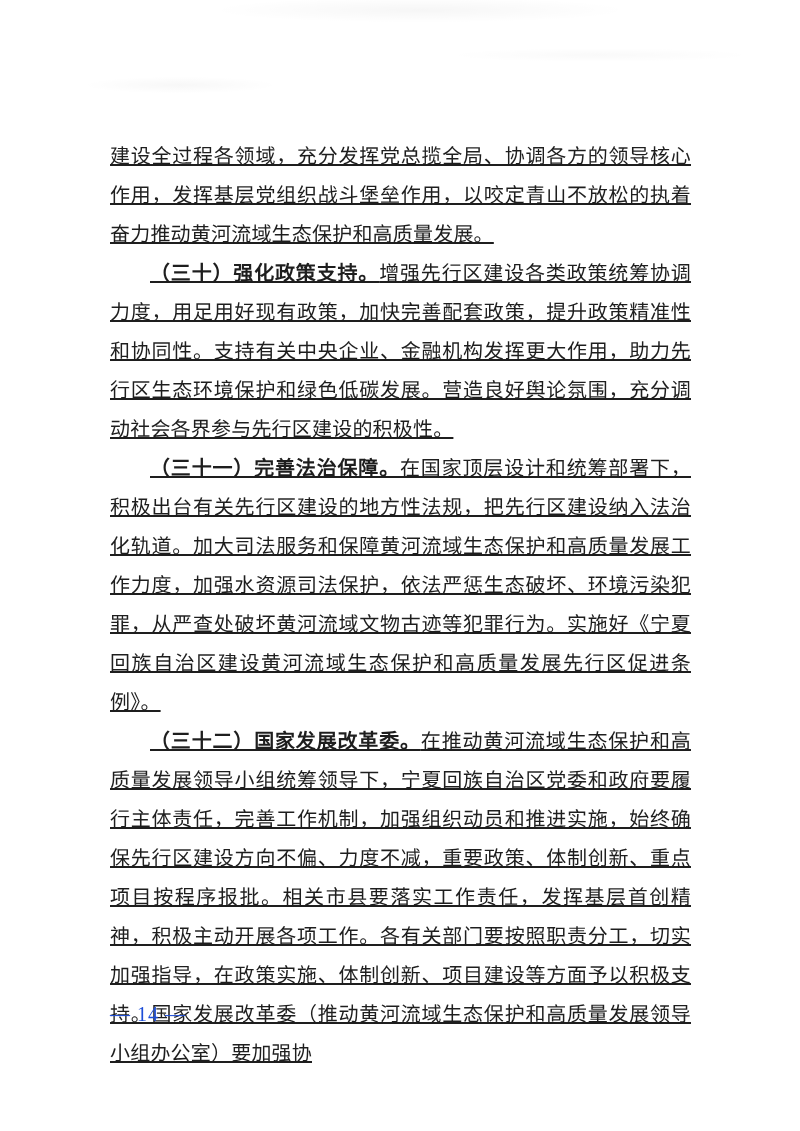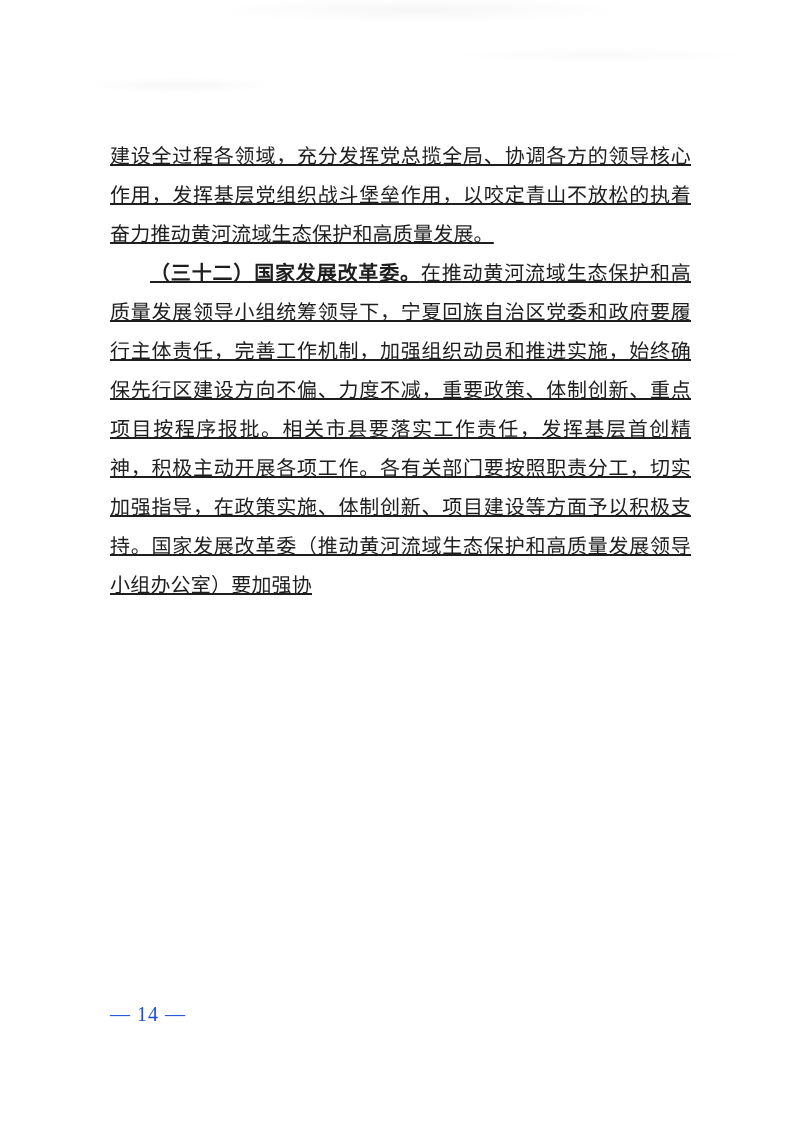--- a/index.html
+++ b/index.html
@@ -59,16 +59,18 @@
     color: #1d4ed8;
   }
 </style>
 </head>
 <body>
 
 <div class="scan-noise"></div>
 
 <main class="body-text" id="paragraphs">
     <p class=""><span class="run-regular">建设全过程各领域，充分发挥党总揽全局、协调各方的领导核心作用，发挥基层党组织战斗堡垒作用，以咬定青山不放松的执着奋力推动黄河流域生态保护和高质量发展。</span></p>
+    <p class="indent"><span class="run-bold">（三十）强化政策支持。</span><span class="run-regular">增强先行区建设各类政策统筹协调力度，用足用好现有政策，加快完善配套政策，提升政策精准性和协同性。支持有关中央企业、金融机构发挥更大作用，助力先行区生态环境保护和绿色低碳发展。营造良好舆论氛围，充分调动社会各界参与先行区建设的积极性。</span></p>
+    <p class="indent"><span class="run-bold">（三十一）完善法治保障。</span><span class="run-regular">在国家顶层设计和统筹部署下，积极出台有关先行区建设的地方性法规，把先行区建设纳入法治化轨道。加大司法服务和保障黄河流域生态保护和高质量发展工作力度，加强水资源司法保护，依法严惩生态破坏、环境污染犯罪，从严查处破坏黄河流域文物古迹等犯罪行为。实施好《宁夏回族自治区建设黄河流域生态保护和高质量发展先行区促进条例》。</span></p>
     <p class="indent"><span class="run-bold">（三十二）国家发展改革委。</span><span class="run-regular">在推动黄河流域生态保护和高质量发展领导小组统筹领导下，宁夏回族自治区党委和政府要履行主体责任，完善工作机制，加强组织动员和推进实施，始终确保先行区建设方向不偏、力度不减，重要政策、体制创新、重点项目按程序报批。相关市县要落实工作责任，发挥基层首创精神，积极主动开展各项工作。各有关部门要按照职责分工，切实加强指导，在政策实施、体制创新、项目建设等方面予以积极支持。国家发展改革委（推动黄河流域生态保护和高质量发展领导小组办公室）要加强协</span></p>
   </main>
 
 <footer class="page-number">— 14 —</footer>
 
 </body></html>

